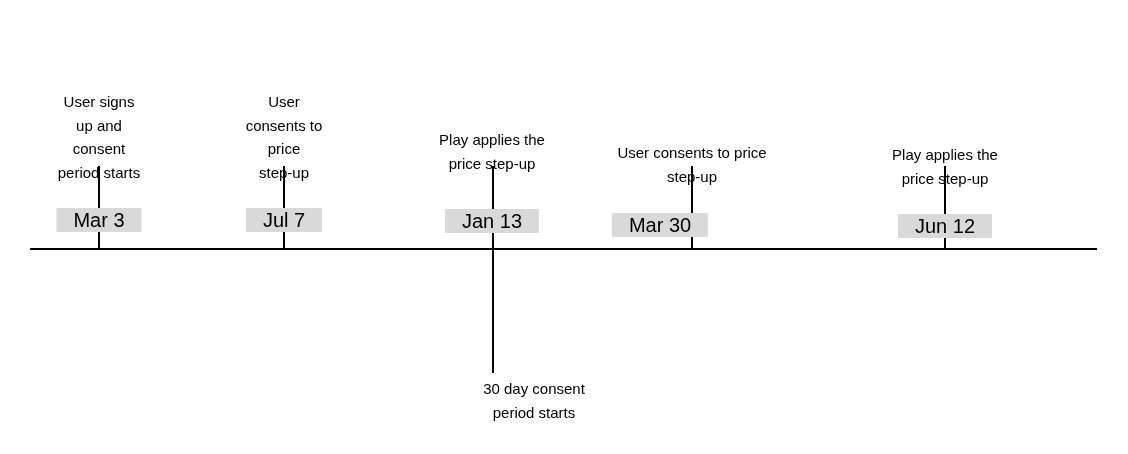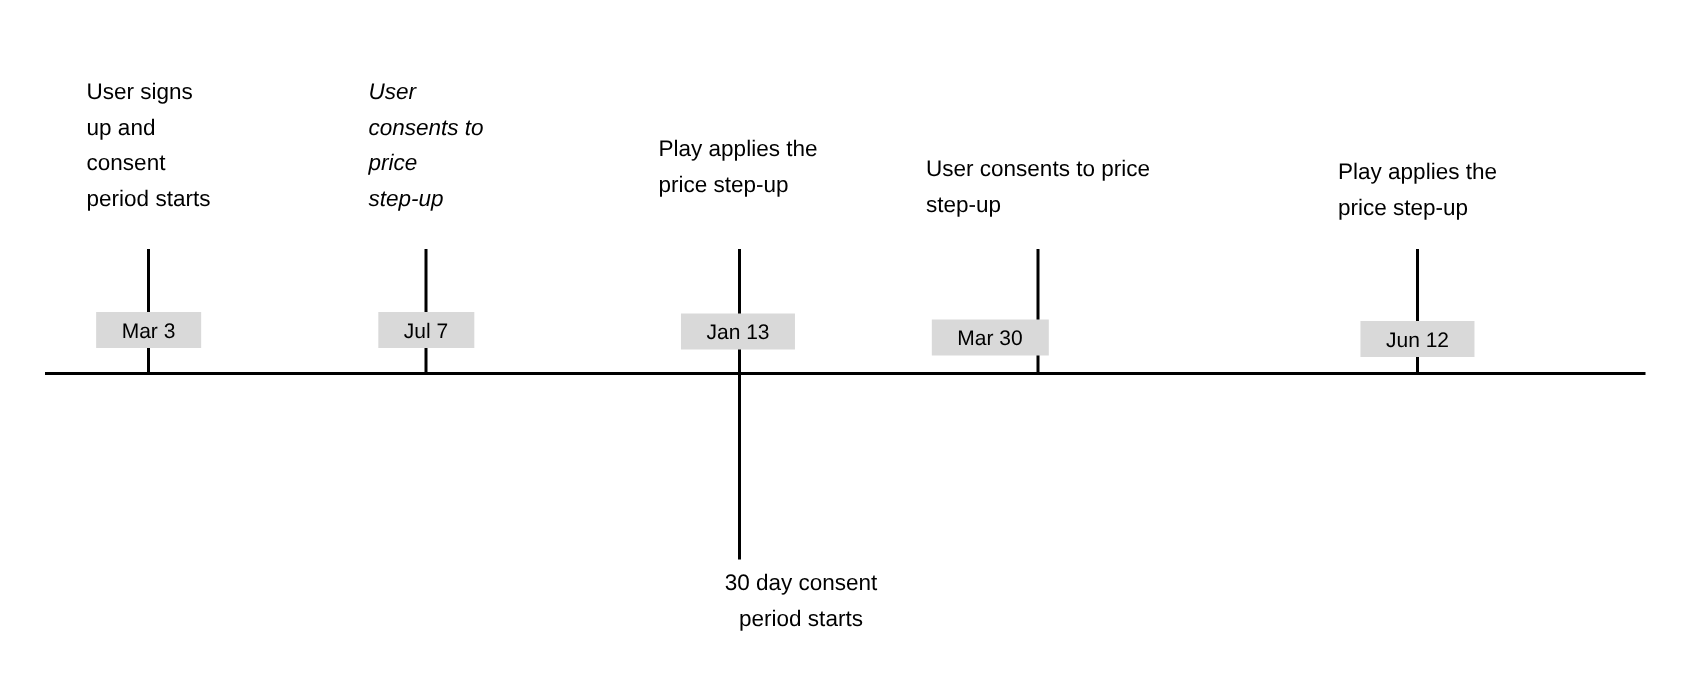--- a/index.html
+++ b/index.html
@@ -38,36 +38,38 @@
   .t1 { left: 97.5px; }
   .t2 { left: 283px; }
   .t3 { left: 491.5px; height: 207px; } 
   .t4 { left: 690.5px; }
   .t5 { left: 944px; }
 
   
   .evlabel {
     position: absolute;
     transform: translateX(-50%);
+    text-align: center;
     white-space: pre-line;
     font-size: 15px;
     line-height: 23.5px;
+    margin-top: 40px;
   }
   .l1 { left: 99px;  top: 50px; }
-  .l2 { left: 284px; top: 50px; font-style: italic; }
+  .l2 { left: 284px; top: 50px; }
   .l3 { left: 492px; top: 88px; }
   .l4 { left: 692px; top: 101px; }
   .l5 { left: 945px; top: 103px; }
 
   
   .badge {
     position: absolute;
     transform: translateX(-50%);
     background: var(--badge-bg, #d9d9d9);
-    font-size: 14px;
+    font-size: 20px;
     line-height: 20px;
     padding: 2px 17px;
     white-space: nowrap;
   }
   .b1 { left: 99px;  top: 208px; }
   .b2 { left: 284px; top: 208px; }
   .b3 { left: 492px; top: 209px; }
   .b4 { left: 660px; top: 213px; }
   .b5 { left: 945px; top: 214px; }
 

